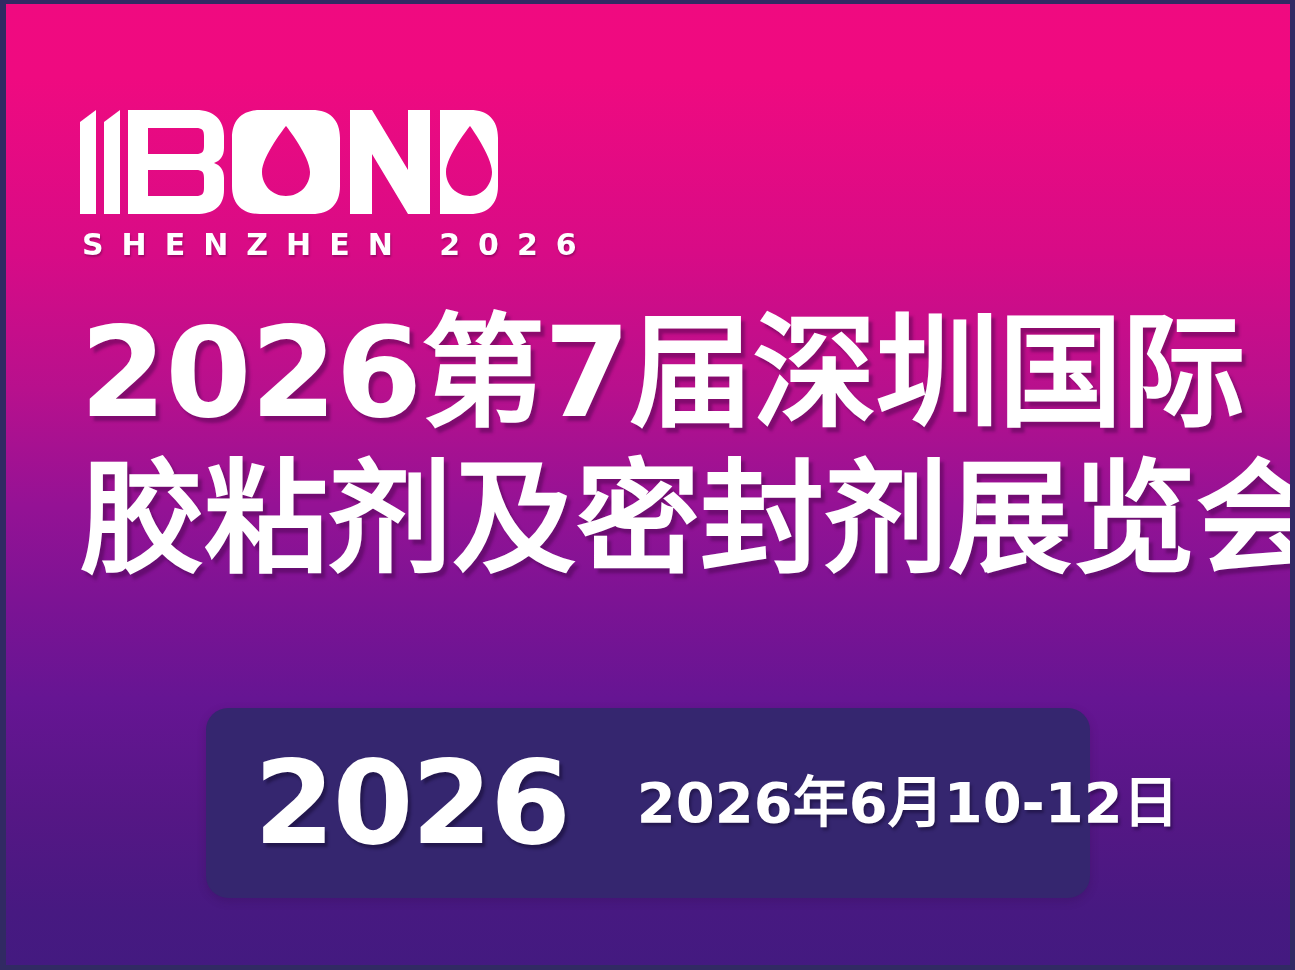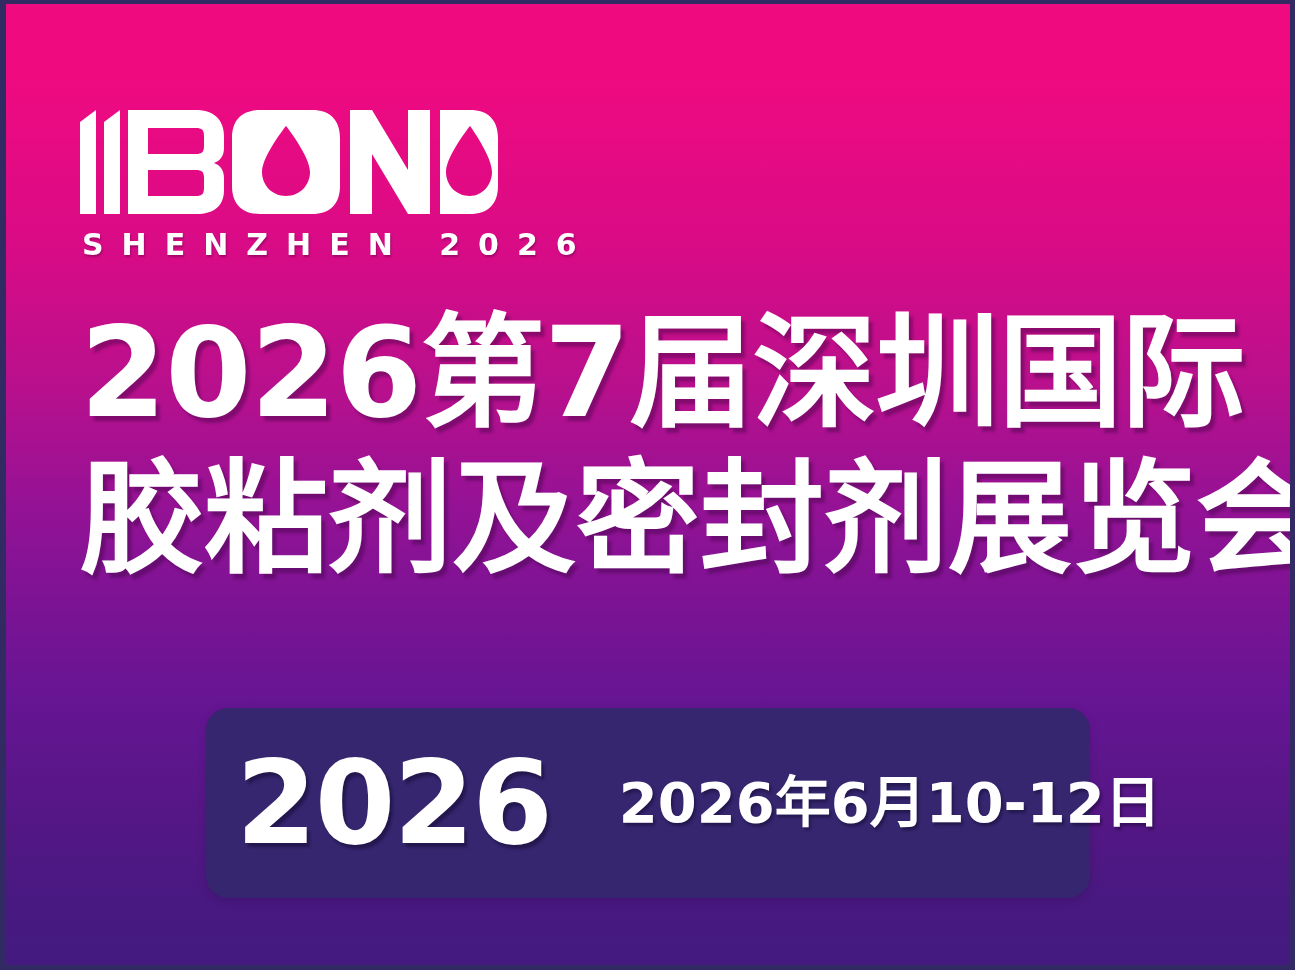--- a/index.html
+++ b/index.html
@@ -119,21 +119,21 @@
     box-shadow: 0 3px 10px rgba(40,0,50,0.20);
   }
 
   .info-year {
     color: #ffffff;
     font-family: "DejaVu Sans", "Liberation Sans", sans-serif;
     font-weight: 700;
     font-size: 116px;
     line-height: 1;
     letter-spacing: -2px;
-    margin-left: 30px;
+    margin-left: 48px;
     text-shadow: 3px 4px 3px rgba(10,0,30,0.40);
   }
 
   .info-divider {
     width: 9px;
     height: 112px;
     background: #ffffff;
     margin-left: 34px;
     margin-right: 34px;
     border-radius: 1px;

